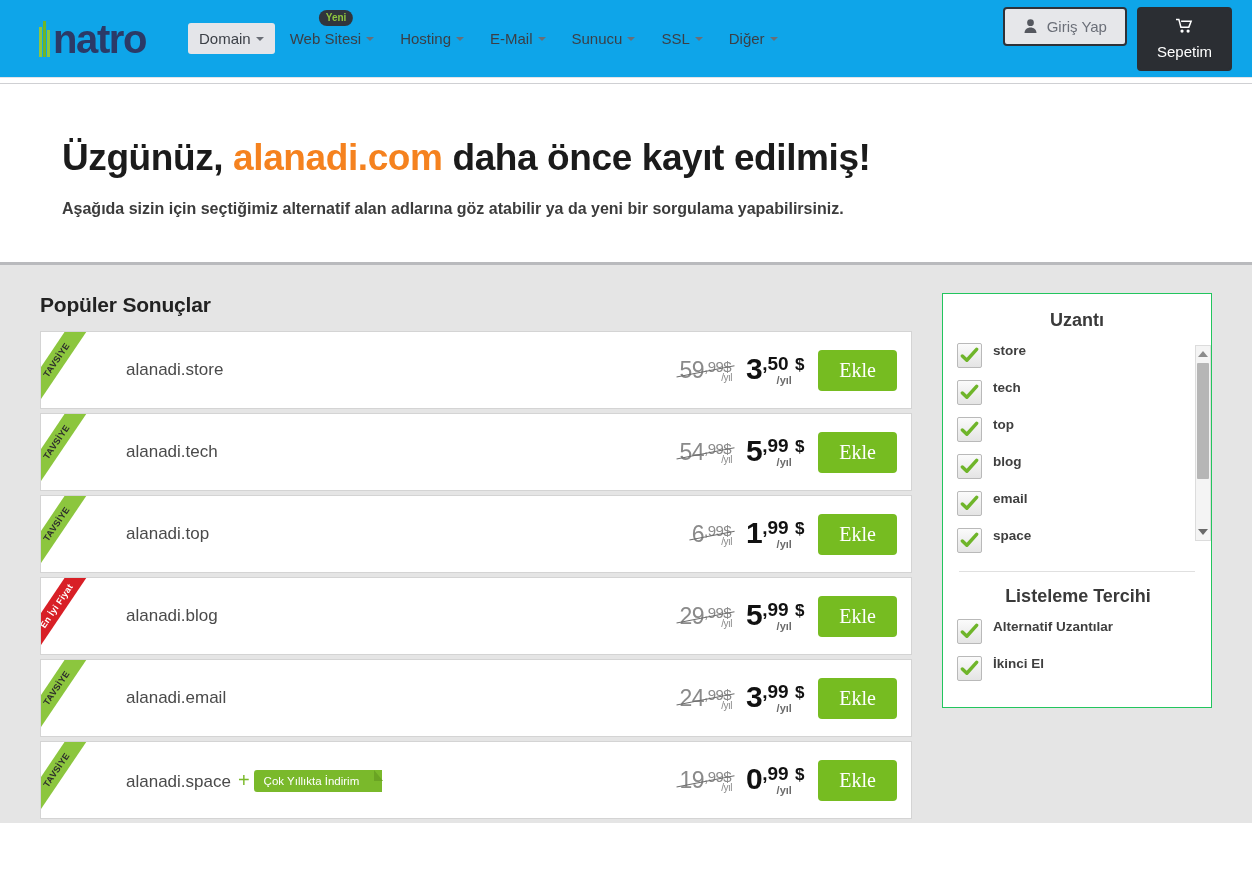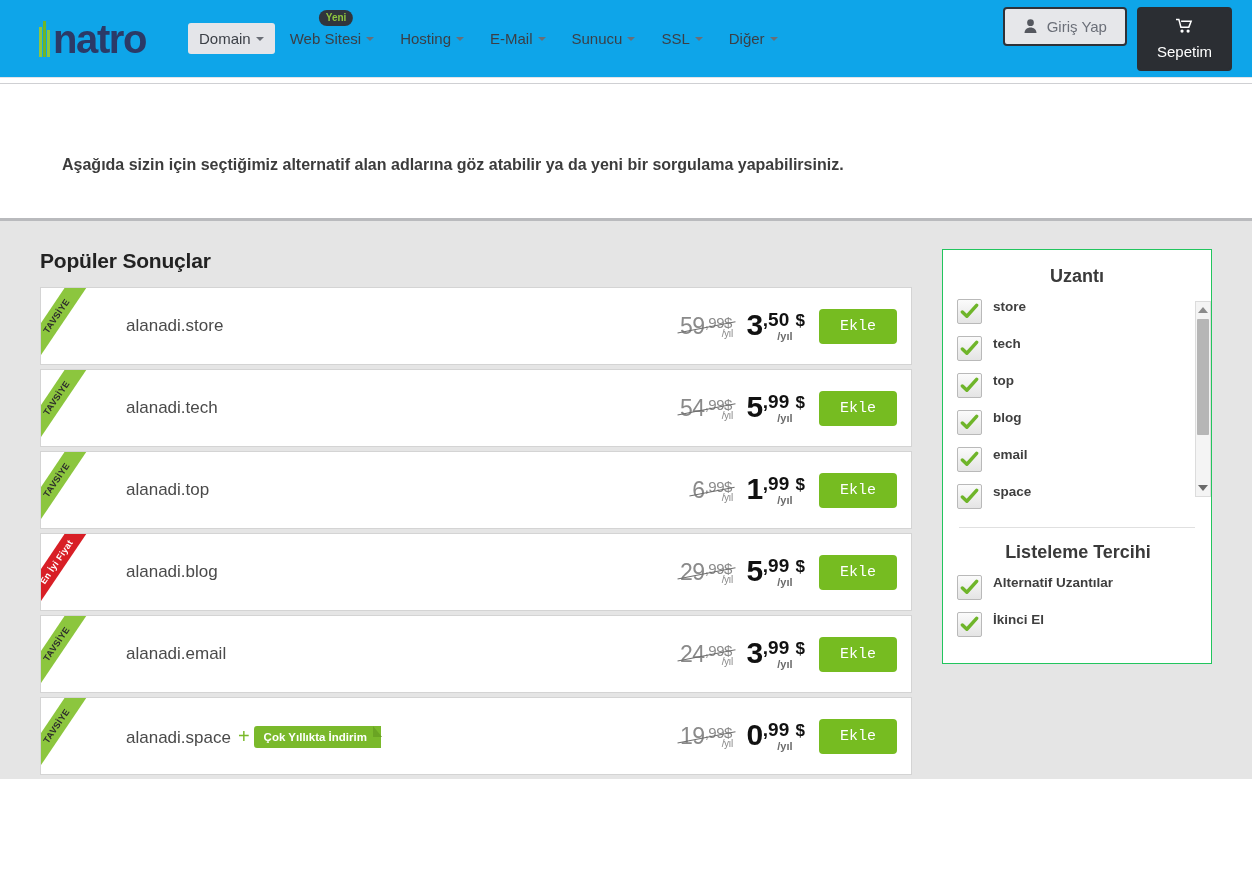--- a/index.html
+++ b/index.html
@@ -142,22 +142,22 @@
     font-size: 17px;
     color: #4a4a4a;
   }
   .plus-sign { color: #7ab929; font-size: 20px; margin: 0 4px 0 7px; font-weight: normal; }
 
   .multi-badge {
     display: inline-block;
     position: relative;
     background: #7ab92b;
     color: #fff;
-    font-size: 11.5px; font-weight: bold;
-    padding: 5px 14px 5px 10px;
+    font-size: 11.5px; font-weight: normal;
+    padding: 5px 23px 5px 10px;
     border-radius: 3px 0 0 3px;
     vertical-align: 2px;
   }
   .multi-badge::after {
     content: "";
     position: absolute; right: -1px; top: 0;
     border-top: 0 solid transparent;
     border-bottom: 11px solid #6aa423;
     border-right: 9px solid transparent;
   }
@@ -190,26 +190,26 @@
     color: #111; white-space: nowrap; line-height: 1;
   }
   .new-price .big { font-size: 30px; font-weight: bold; letter-spacing: -0.5px; }
   .new-price .dec { font-size: 19px; font-weight: bold; vertical-align: 9px; }
   .new-price .per { font-size: 11px; font-weight: bold; color:#6b6b6b; vertical-align: -5px; margin-left:-12px;}
   .new-price .cur { font-size: 17px; font-weight: bold; vertical-align: 9px; margin-left: 3px; }
 
   .btn-add {
     background: #76bc21;
     color: #ffffff;
-    font-size: 15px;
+    font-size: 20px;
     border: none;
     border-radius: 4px;
     padding: 9px 21px;
     cursor: pointer;
-    font-family: Liberation Mono, monospace;
+    font-family: Liberation Serif, serif;
   }
 
   
   .sidebar {
     width: 270px;
     background: #ffffff;
     border: 1px solid #22c55e;
     padding: 16px 0 14px 0;
     align-self: flex-start;
     max-height: 470px;
@@ -311,20 +311,21 @@
         <circle cx="6.4" cy="13.4" r="1.7" fill="#ffffff"></circle>
         <circle cx="12.8" cy="13.4" r="1.7" fill="#ffffff"></circle>
       </svg>
       <span>Sepetim</span>
     </div>
   </div>
 </div>
 <div class="header-underline"></div>
 
 <div class="hero">
+  <h1><span>Üzgünüz, </span><span class="domain">alanadi.com</span><span> daha önce kayıt edilmiş!</span></h1>
   <p>Aşağıda sizin için seçtiğimiz alternatif alan adlarına göz atabilir ya da yeni bir sorgulama yapabilirsiniz.</p>
 </div>
 
 <div class="results-wrap">
   <div class="results-main">
     <div class="results-title">Popüler Sonuçlar</div>
     <div id="rows">
         <div class="domain-row">
           <div class="ribbon">
             <span>TAVSİYE</span>

